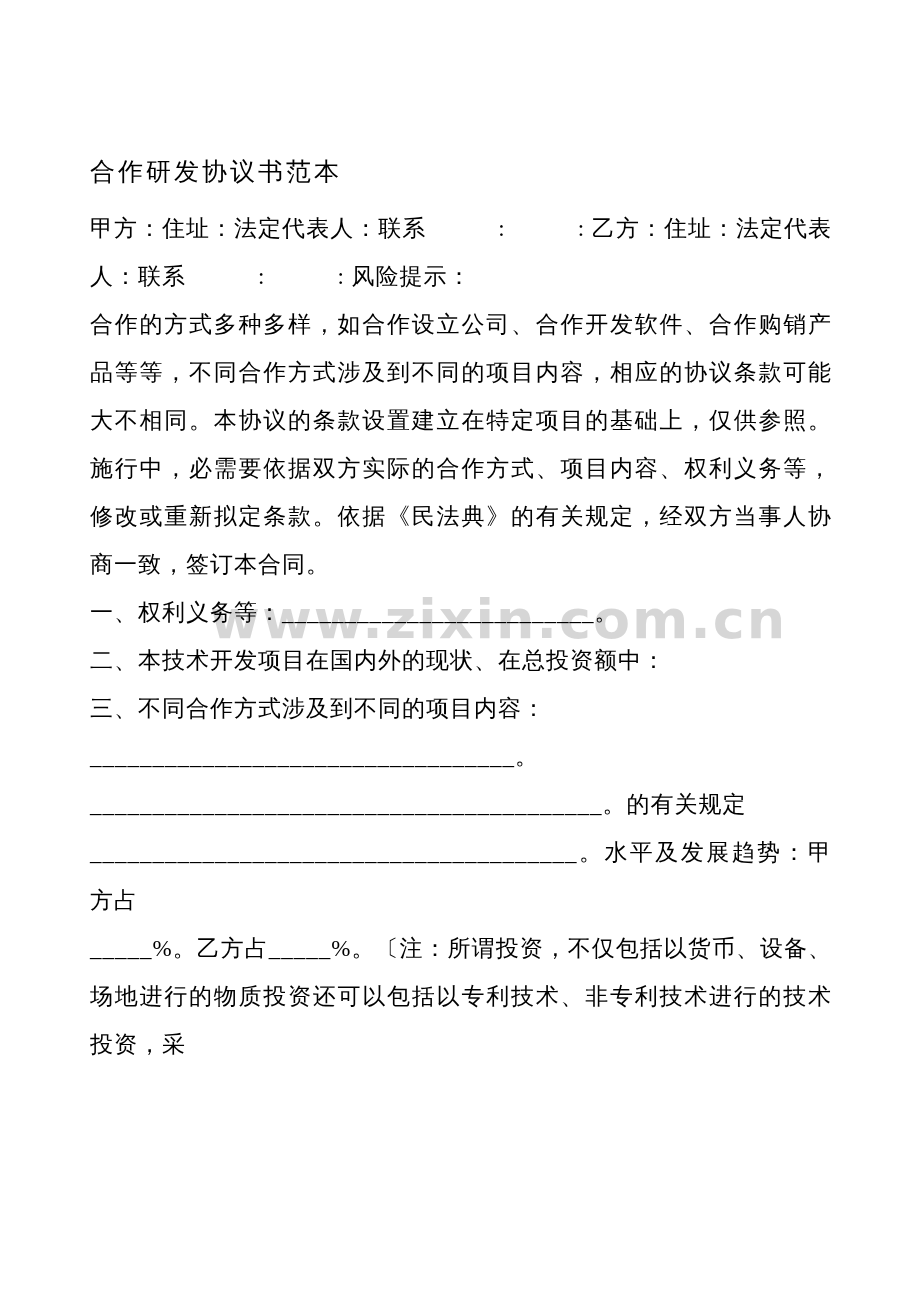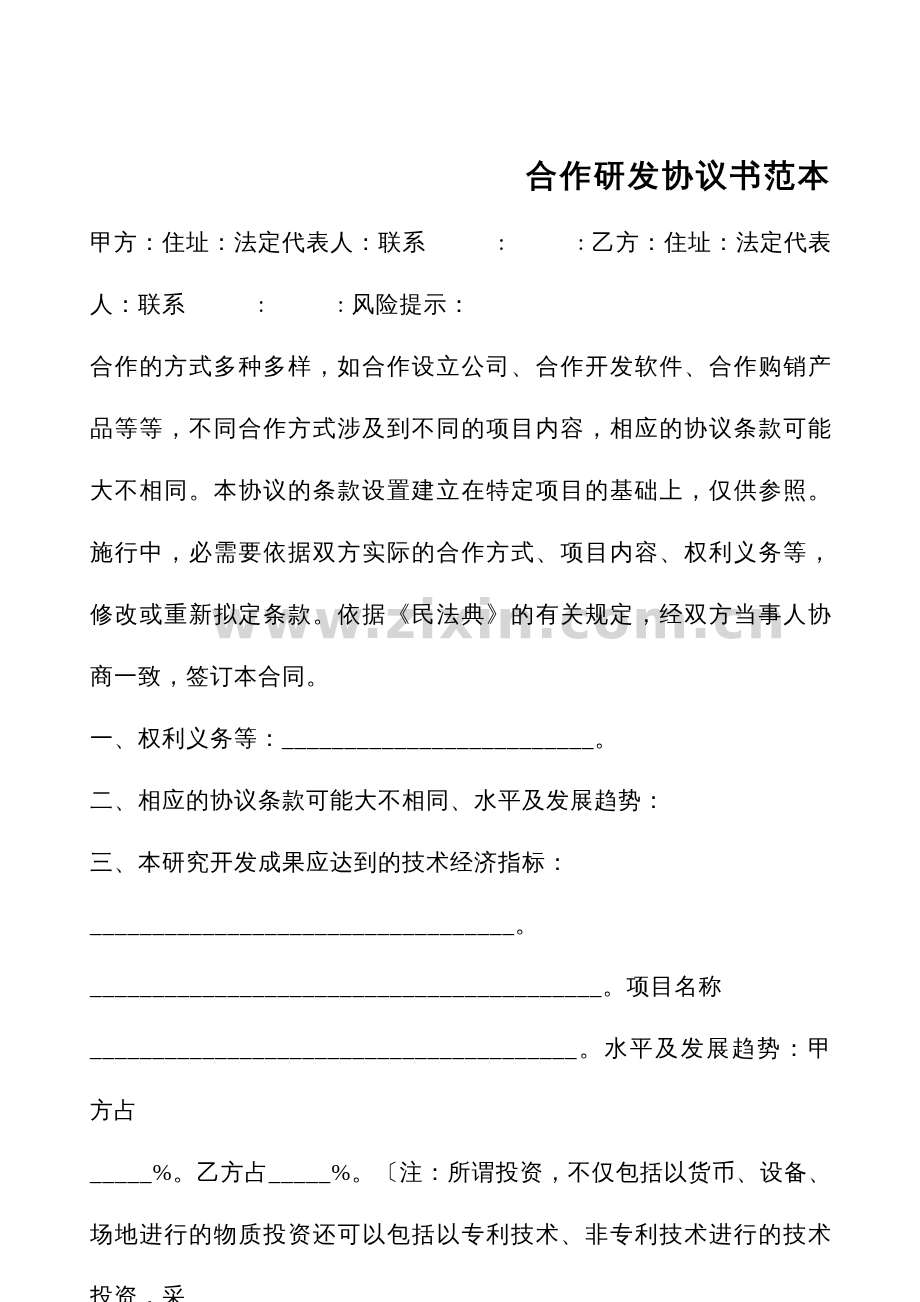--- a/index.html
+++ b/index.html
@@ -35,30 +35,30 @@
     font-weight: bold;
   }
   .content {
     position: absolute;
     left: 90px;
     top: 156px;
     width: 742px;
     z-index: 1;
   }
   .doc-title {
-    font-size: 31px;
-    font-weight: bold;
-    text-align: right;
+    font-size: 25px;
+    font-weight: normal;
+    text-align: left;
     letter-spacing: 3px;
     margin: 0 0 16px 0;
     line-height: 1.3;
   }
   .para {
     font-size: 23px;
-    line-height: 62px;
+    line-height: 48px;
     letter-spacing: 1px;
     text-align: justify;
     margin: 0;
     word-break: break-all;
   }
 </style>
 </head>
 <body>
 
 <div class="page">
@@ -68,28 +68,28 @@
   <div class="content">
 
     <h1 class="doc-title">合作研发协议书范本</h1>
 
     <p class="para">甲方：住址：法定代表人：联系　　　:　　　: 乙方：住址：法定代表人：联系　　　:　　　: 风险提示：</p>
 
     <p class="para">合作的方式多种多样，如合作设立公司、合作开发软件、合作购销产品等等，不同合作方式涉及到不同的项目内容，相应的协议条款可能大不相同。本协议的条款设置建立在特定项目的基础上，仅供参照。施行中，必需要依据双方实际的合作方式、项目内容、权利义务等，修改或重新拟定条款。依据《民法典》的有关规定，经双方当事人协商一致，签订本合同。</p>
 
     <p class="para">一、权利义务等：_________________________。</p>
 
-    <p class="para">二、相应的协议条款可能大不相同、水平及发展趋势：</p>
+    <p class="para">二、本技术开发项目在国内外的现状、在总投资额中：</p>
 
 
-    <p class="para">三、本研究开发成果应达到的技术经济指标：</p>
+    <p class="para">三、不同合作方式涉及到不同的项目内容：</p>
 
     <p class="para">__________________________________。</p>
 
 
-    <p class="para">_________________________________________。项目名称</p>
+    <p class="para">_________________________________________。的有关规定</p>
 
     <p class="para">_______________________________________。水平及发展趋势：甲方占</p>
 
     <p class="para">_____%。乙方占_____%。〔注：所谓投资，不仅包括以货币、设备、场地进行的物质投资还可以包括以专利技术、非专利技术进行的技术投资，采</p>
 
   </div>
 </div>
 
 </body></html>

